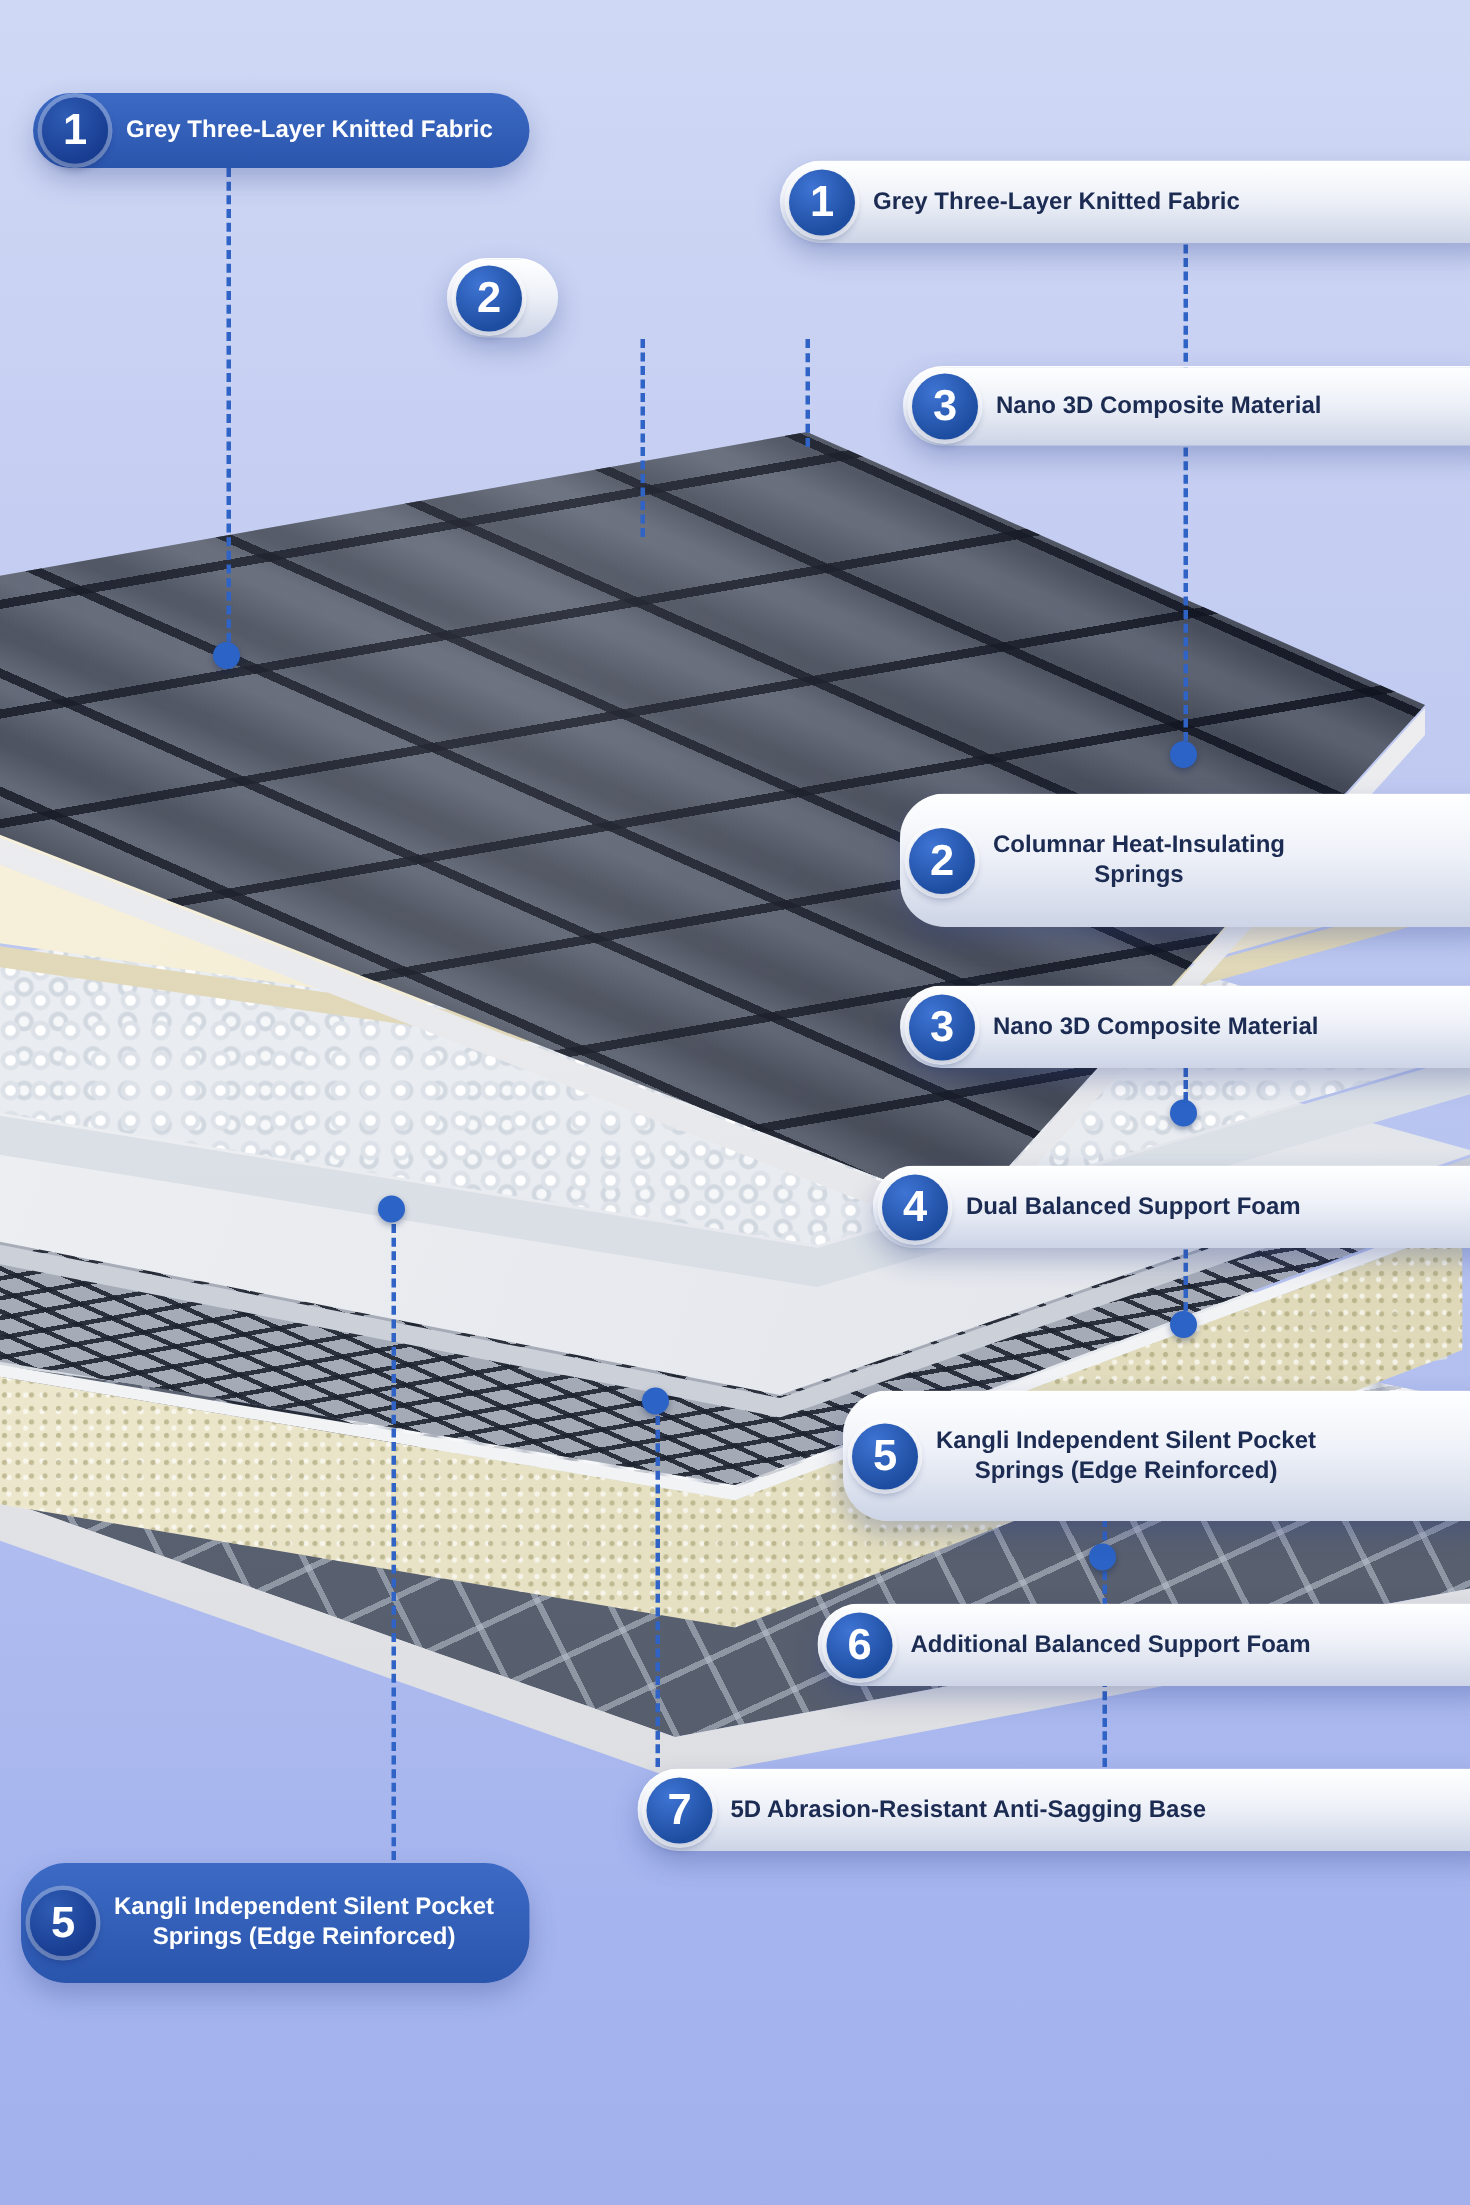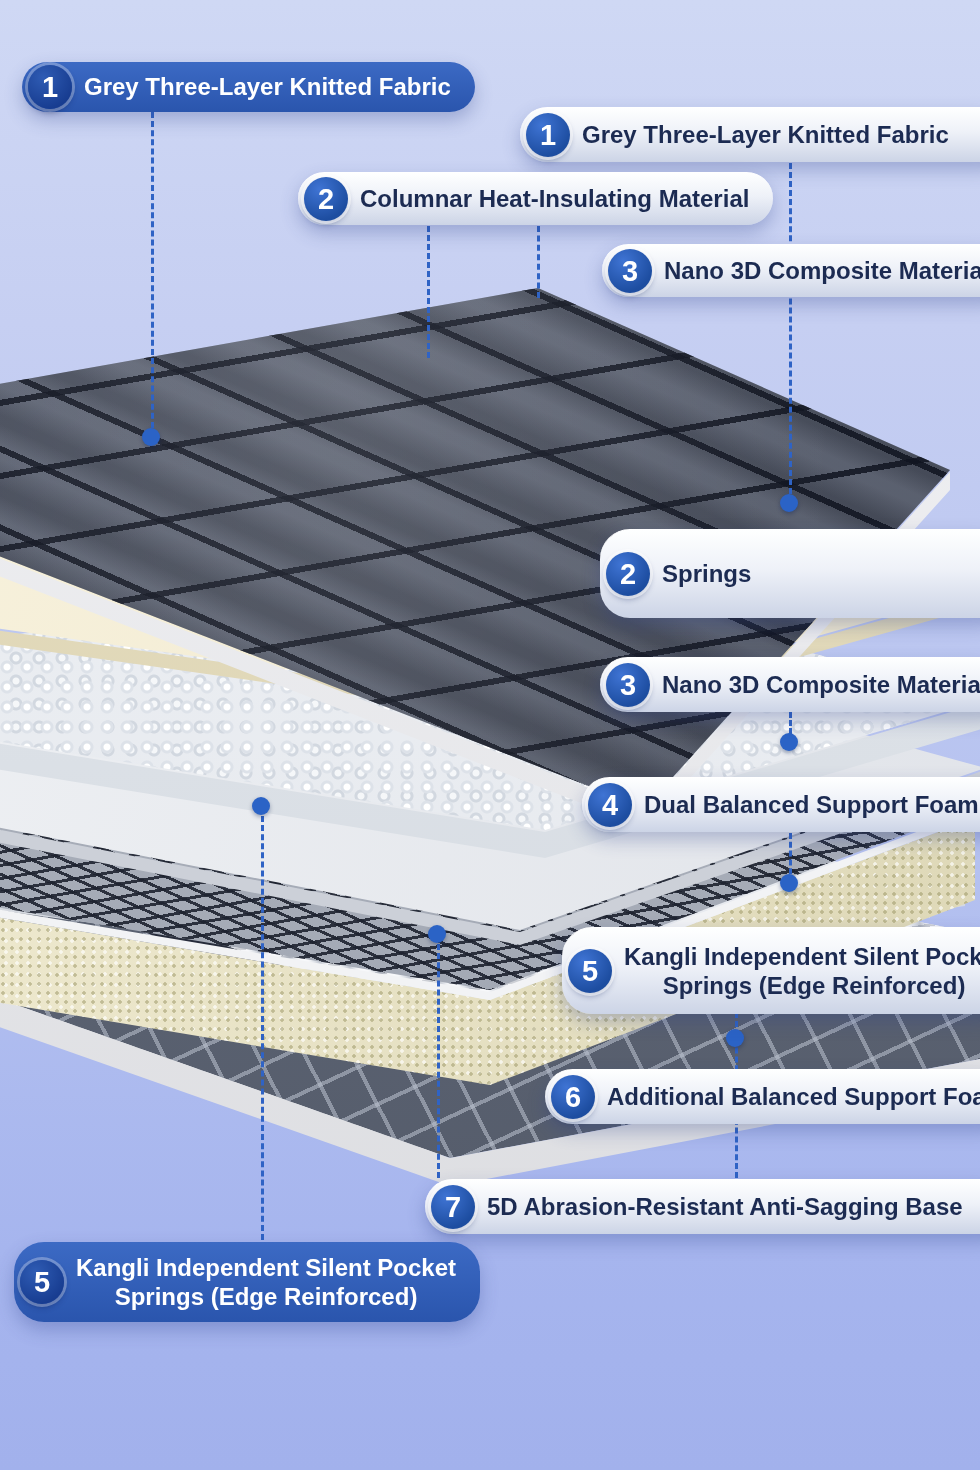--- a/index.html
+++ b/index.html
@@ -76,21 +76,21 @@
   .vln{position:absolute;width:0;border-left:3px dashed #2f63c5;z-index:60;}
   .dot{position:absolute;width:18px;height:18px;border-radius:50%;background:#2b63c6;
        box-shadow:0 2px 4px rgba(10,30,80,0.35);z-index:61;}
   
   .callout{position:absolute;display:flex;align-items:center;gap:12px;z-index:70;
     padding:0 24px 0 6px;border-radius:30px;white-space:nowrap;
     box-shadow:0 8px 18px rgba(45,65,140,0.30);}
   .callout.white{background:linear-gradient(180deg,#feffff 0%,#eef1f8 45%,#ccd4e6 100%);
     color:#1c2b52;border-top:1px solid #ffffff;}
   .callout.blue{background:linear-gradient(180deg,#3c6ac4 0%,#2a55ad 100%);color:#ffffff;}
-  .callout .txt{font-size:24px;font-weight:700;line-height:1.22;display:flex;flex-direction:column;align-items:center;}
+  .callout .txt{font-size:16px;font-weight:700;line-height:1.22;display:flex;flex-direction:column;align-items:center;}
   .callout.single .txt{flex-direction:row;}
   .badge{flex:0 0 auto;width:44px;height:44px;border-radius:50%;
     display:flex;align-items:center;justify-content:center;
     font-size:29px;font-weight:700;color:#ffffff;
     background:radial-gradient(circle at 35% 28%,#3f74d4,#1d4da0 72%);
     box-shadow:0 0 0 3px rgba(255,255,255,0.55),0 3px 6px rgba(15,35,95,0.40);}
   .callout.blue .badge{background:radial-gradient(circle at 35% 28%,#2f5cb4,#173c90 75%);
     box-shadow:0 0 0 3px rgba(255,255,255,0.30),0 3px 6px rgba(10,25,80,0.45);}
 </style>
 </head>
@@ -147,35 +147,33 @@
 
   <div class="callout white single" style="left:520px;right:-30px;top:107px;height:54px;">
     <span class="badge">1</span>
     <span class="txt">
         <span>Grey Three-Layer Knitted Fabric</span>
       </span>
   </div>
 
   <div class="callout white single" style="left:298px;top:172px;height:52px;">
     <span class="badge">2</span>
-    <span class="txt">
-        <span>Columnar Heat-Insulating Material</span>
-      </span>
   </div>
 
   <div class="callout white single" style="left:602px;right:-30px;top:244px;height:52px;">
     <span class="badge">3</span>
     <span class="txt">
         <span>Nano 3D Composite Material</span>
       </span>
   </div>
 
   <div class="callout white" style="left:600px;right:-30px;top:529px;height:88px;">
     <span class="badge">2</span>
     <span class="txt">
+      <span>Columnar Heat-Insulating</span>
       <span>Springs</span>
     </span>
   </div>
 
   <div class="callout white single" style="left:600px;right:-30px;top:657px;height:54px;">
     <span class="badge">3</span>
     <span class="txt">
         <span>Nano 3D Composite Material</span>
       </span>
   </div>

